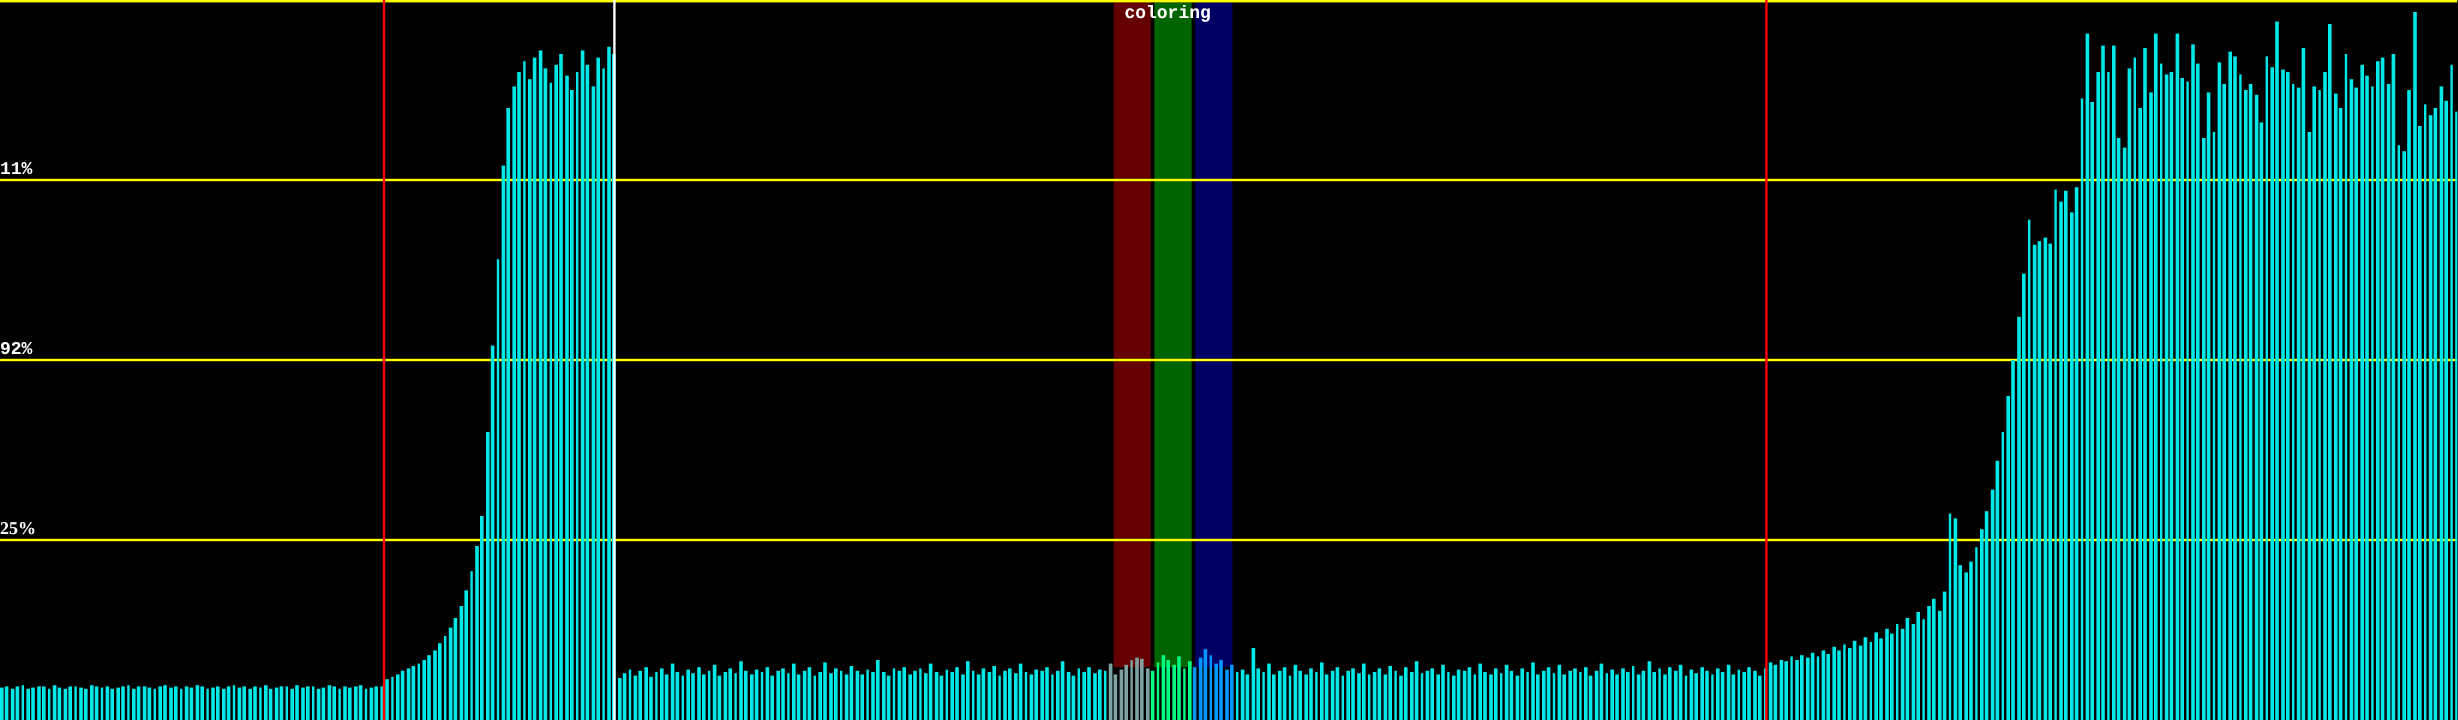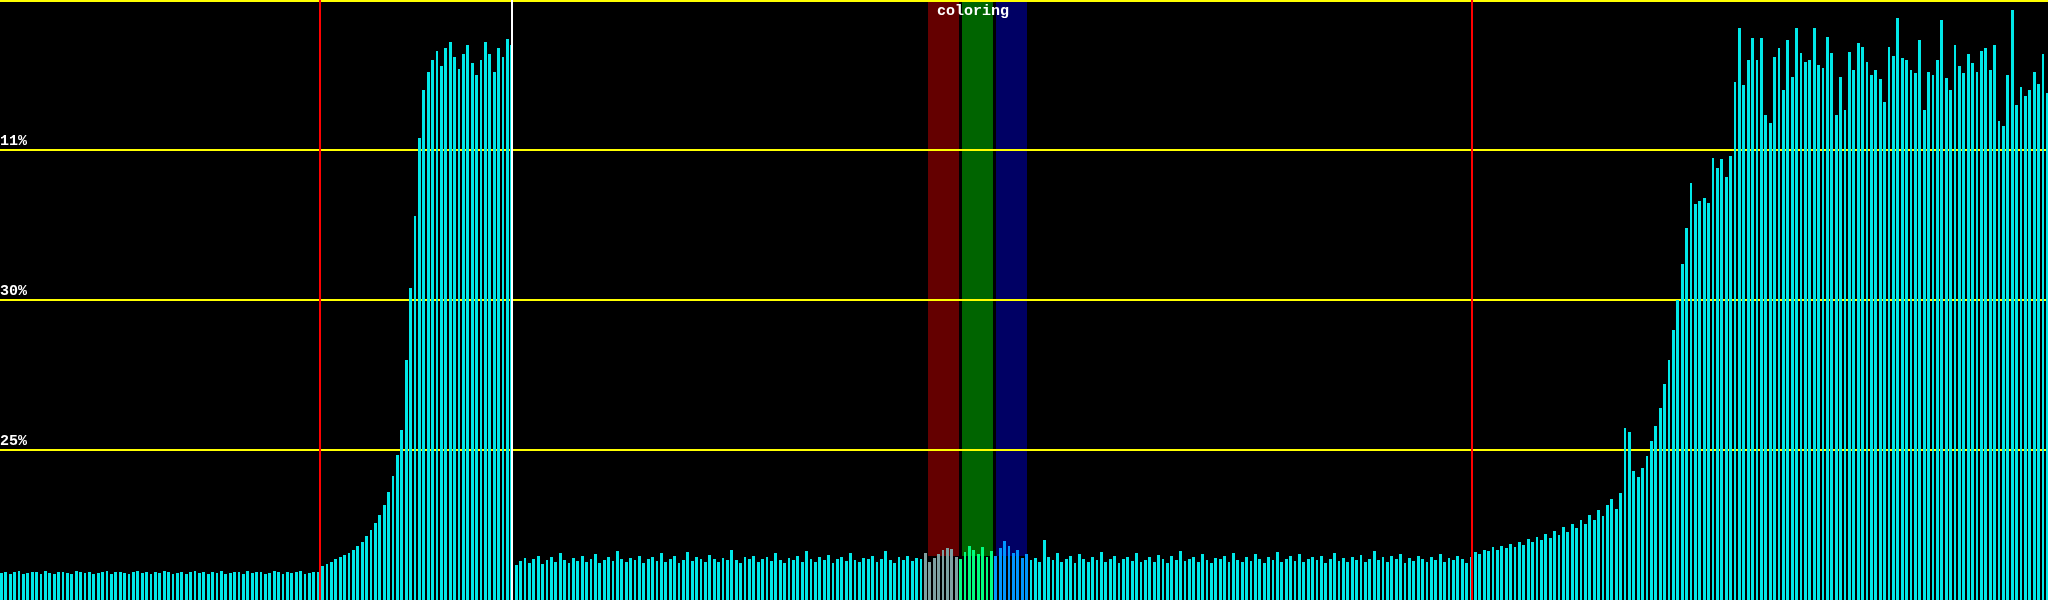--- a/index.html
+++ b/index.html
@@ -14,21 +14,21 @@
   .hgrid{position:absolute;left:0;width:100%;height:2px;z-index:2;}
   .bar{position:absolute;bottom:0;z-index:3;}
   .vmark{position:absolute;top:0;height:600px;width:2px;z-index:4;}
   .y-label{
     position:absolute;left:0;z-index:6;
     color:#fff;font-weight:bold;font-size:15px;line-height:15px;
     letter-spacing:0px;
   }
   #y75{top:134px;}
   #y50{top:284px;}
-  #y25{top:434px;}
+  #y25{top:434px;font-family:Liberation Serif, serif;}
   .coloring-label{
     position:absolute;left:937px;top:4px;z-index:6;
     color:#fff;font-weight:bold;font-size:15px;line-height:16px;
   }
 </style>
 </head>
 <body>
 
 <div class="chart">
   <div id="bands-layer">
@@ -509,16 +509,16 @@
       <div class="bar" style="left: 2037.2px; width: 2.8px; height: 516px; background: rgb(0, 232, 232);"></div>
       <div class="bar" style="left: 2041.6px; width: 2.8px; height: 546px; background: rgb(0, 232, 232);"></div>
       <div class="bar" style="left: 2046px; width: 2.8px; height: 507px; background: rgb(0, 232, 232);"></div>
     </div>
   <div id="markers-layer">
       <div class="vmark" style="left: 319px; background: rgb(255, 0, 0);"></div>
       <div class="vmark" style="left: 511px; background: rgb(255, 255, 255);"></div>
       <div class="vmark" style="left: 1471px; background: rgb(255, 0, 0);"></div>
     </div>
   <div class="y-label" id="y75">11%</div>
-  <div class="y-label" id="y50">30%</div>
+  <div class="y-label" id="y50">92%</div>
   <div class="y-label" id="y25">25%</div>
   <div class="coloring-label">coloring</div>
 </div>
 
 </body></html>

